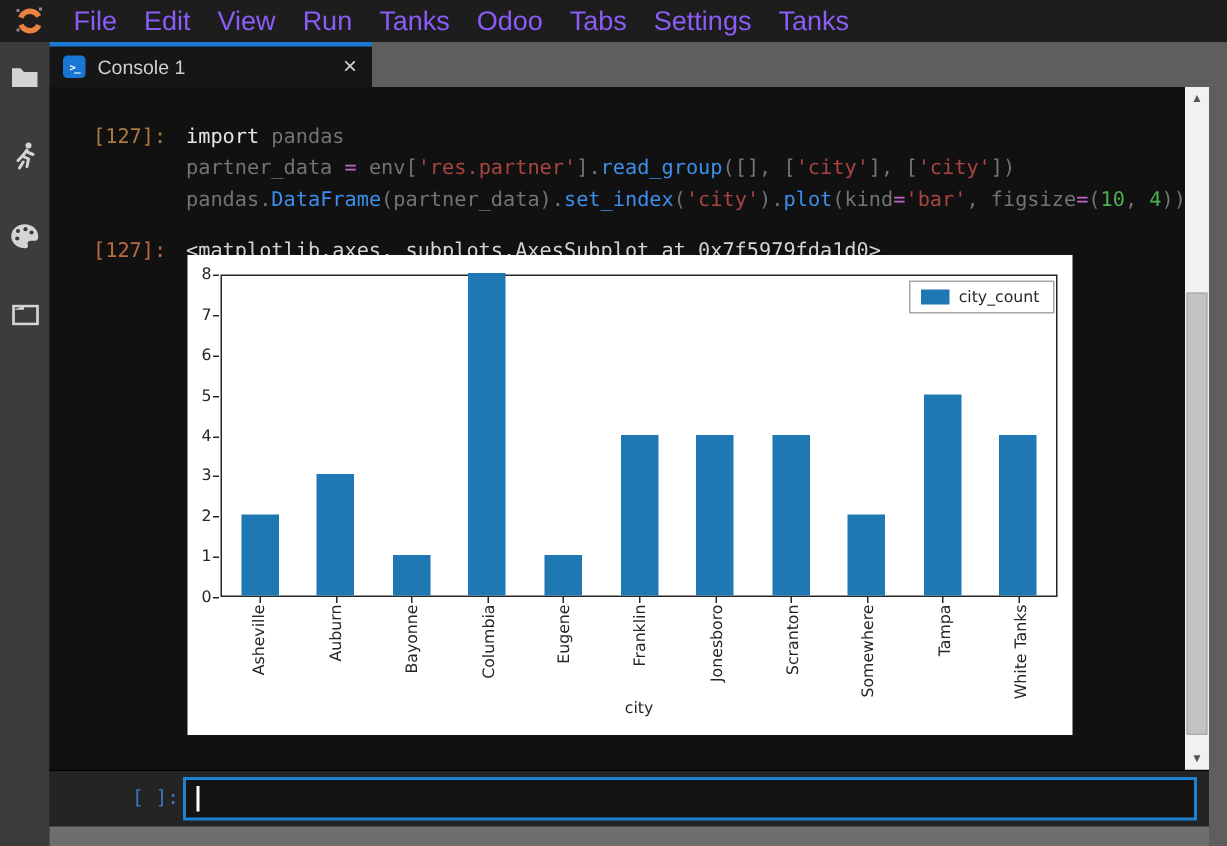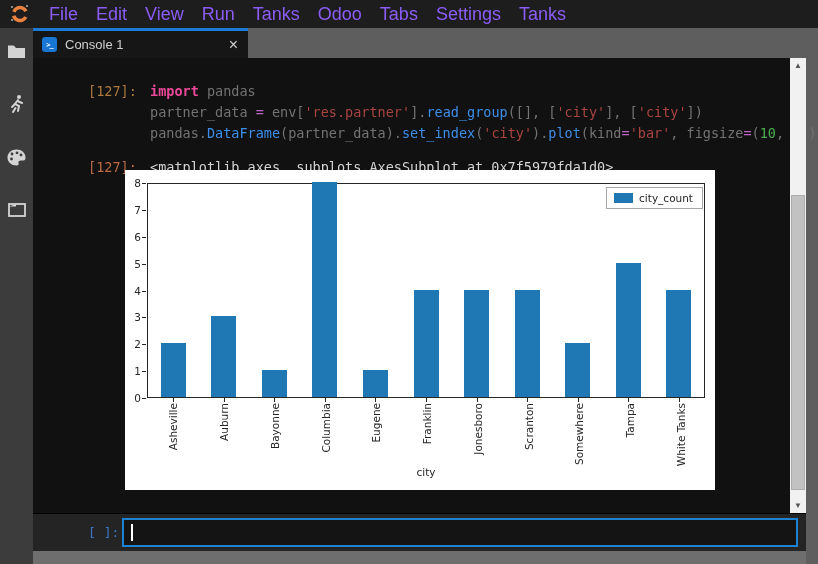--- a/index.html
+++ b/index.html
@@ -30,28 +30,28 @@
   .tab-icon { width:15px; height:15px; flex:none; background:#1976d2; border-radius:3px;
               color:#fff; font-family:"DejaVu Sans Mono", monospace; font-size:7px; font-weight:bold;
               display:flex; align-items:center; justify-content:center; letter-spacing:-1px; }
   .tab-label { flex:1; }
   .tab-close { color:#d0d0d0; font-size:16px; line-height:14px; }
 
   
   .console-wrap { flex:1; min-height:0; position:relative; display:flex; background:#111; }
   .console-content { flex:1; min-width:0; padding-top:23px;
                      font-family:"DejaVu Sans Mono", monospace; font-size:13.5px; line-height:21px; }
-  .cell { display:flex; padding-left:55px; }
+  .cell { display:flex; padding-left:29px; }
   .prompt-col { width:62px; flex:none; }
   .in-prompt  { color:#ab7a3d; }
   .out-prompt { color:#bb6b43; }
   .code-col { white-space:pre; color:#d4d4d4; }
   .output-cell { margin-top:13px; }
   .output-text { color:#d4d4d4; white-space:pre;text-align:center; }
-  .tk-kw  { color:#ec4899; font-weight:bold; }
+  .tk-kw  { color:#e5e5e5; font-weight:normal; }
   .tk-id  { color:#737373; }
   .tk-op  { color:#bd63c5; }
   .tk-str { color:#a94442; }
   .tk-fn  { color:#3b8eea; }
   .tk-num { color:#4caf50; }
 
   
   .scrollbar { width:16px; flex:none; background:#f1f1f1; position:relative; }
   .sb-btn { position:absolute; left:0; width:16px; height:15px; background:#f1f1f1;
             color:#555; font-size:8px; text-align:center; line-height:15px; }

